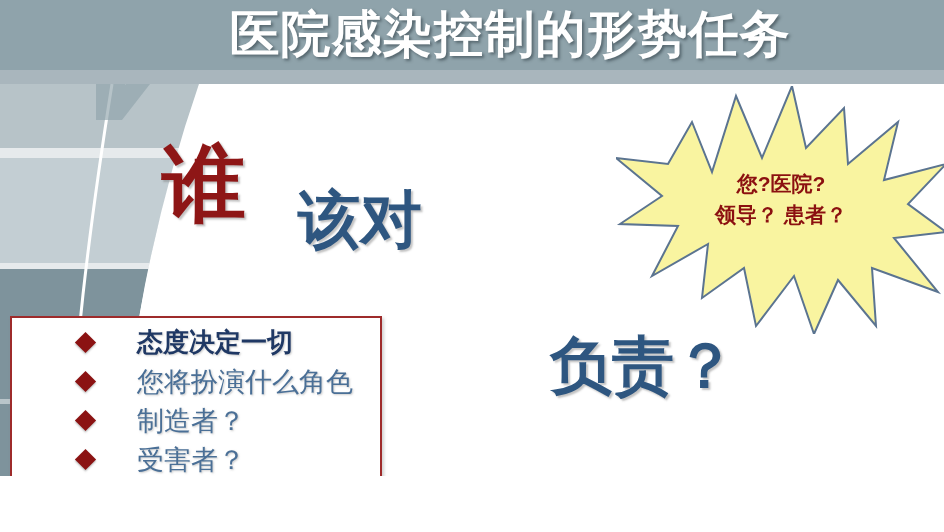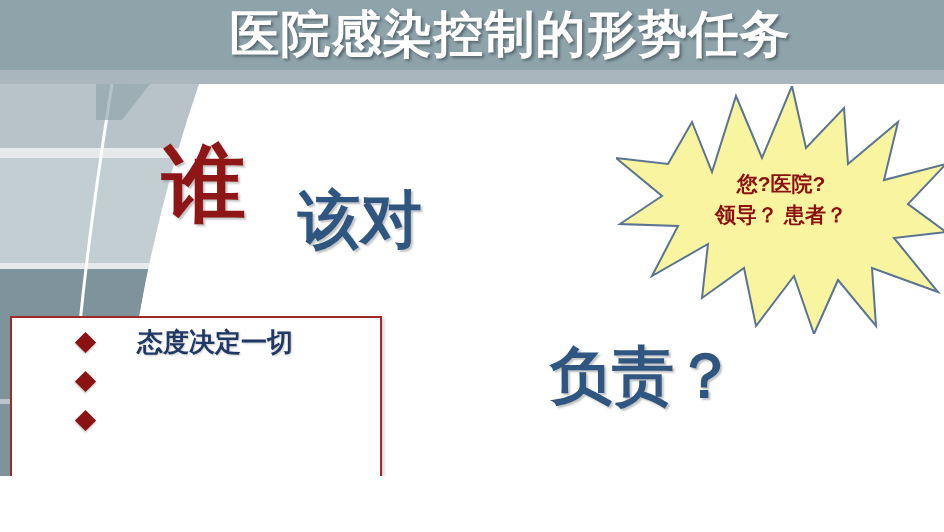--- a/index.html
+++ b/index.html
@@ -76,21 +76,21 @@
     text-shadow: 2px 2px 2px rgba(120,120,120,.45);
     text-align: right;
   }
   .word-infect {
     left: 474px; top: 240px;
     font-size: 62px;
     color: #ff0000;
     text-shadow: 2px 2px 2px rgba(150,150,150,.45);
   }
   .word-resp {
-    left: 550px; top: 334px;
+    left: 550px; top: 324px;
     font-size: 62px;
     color: #2e5680;
     text-shadow: 2px 2px 2px rgba(120,120,120,.45);
   }
 
   
   .starburst {
     position: absolute;
     left: 616px; top: 86px;
     width: 330px; height: 248px;
@@ -222,19 +222,28 @@
     </div>
   </div>
 
   <div class="bullet-box">
     <div class="bullet-row is-emphasis">
       <span class="diamond"></span>
       <span class="bullet-label">态度决定一切</span>
     </div>
     <div class="bullet-row">
       <span class="diamond"></span>
+      <span class="bullet-label">您将扮演什么角色</span>
+    </div>
+    <div class="bullet-row">
+      <span class="diamond"></span>
+      <span class="bullet-label">制造者？</span>
+    </div>
+    <div class="bullet-row">
+      <span class="diamond"></span>
+      <span class="bullet-label">受害者？</span>
     </div>
     <div class="bullet-row">
       <span class="diamond"></span>
     </div>
   </div>
 
 </div>
 
 </body></html>

